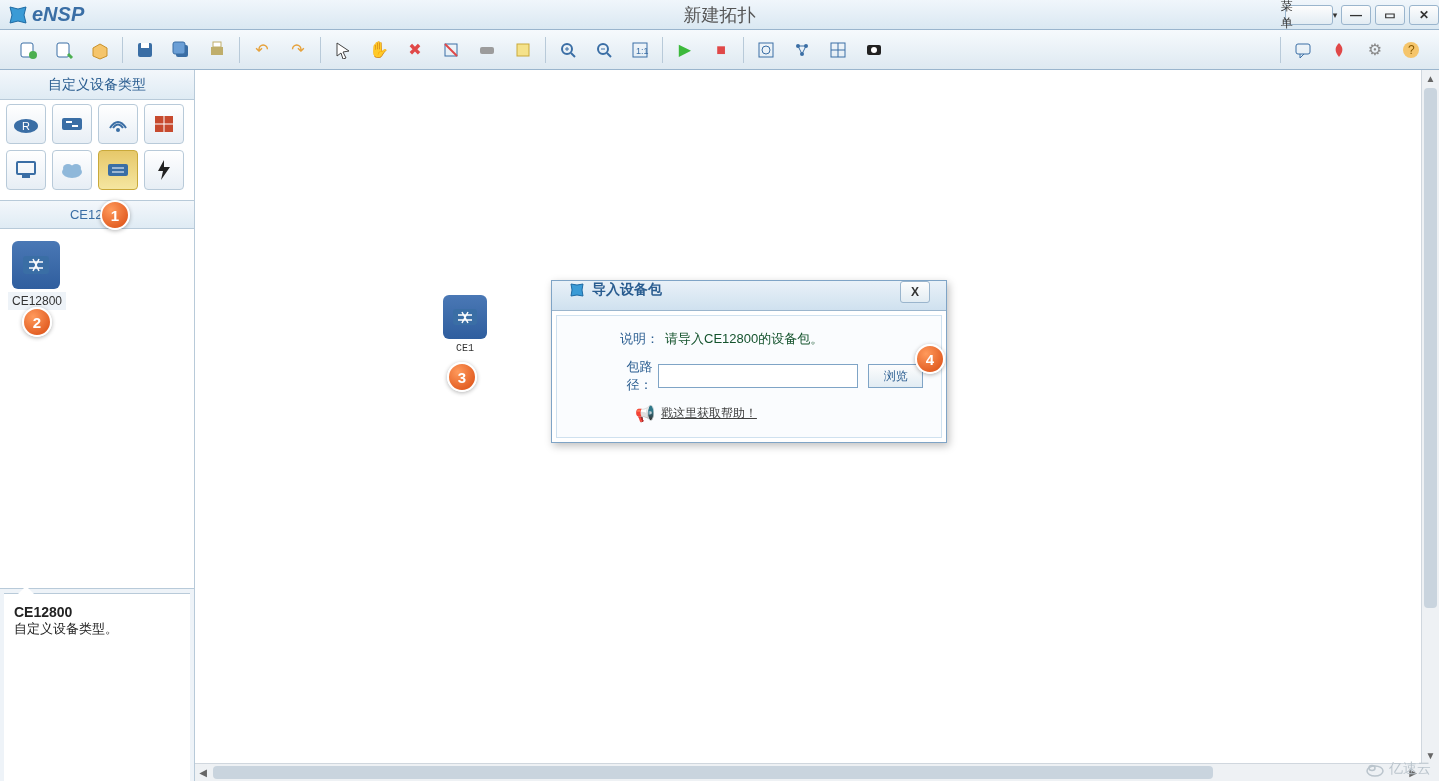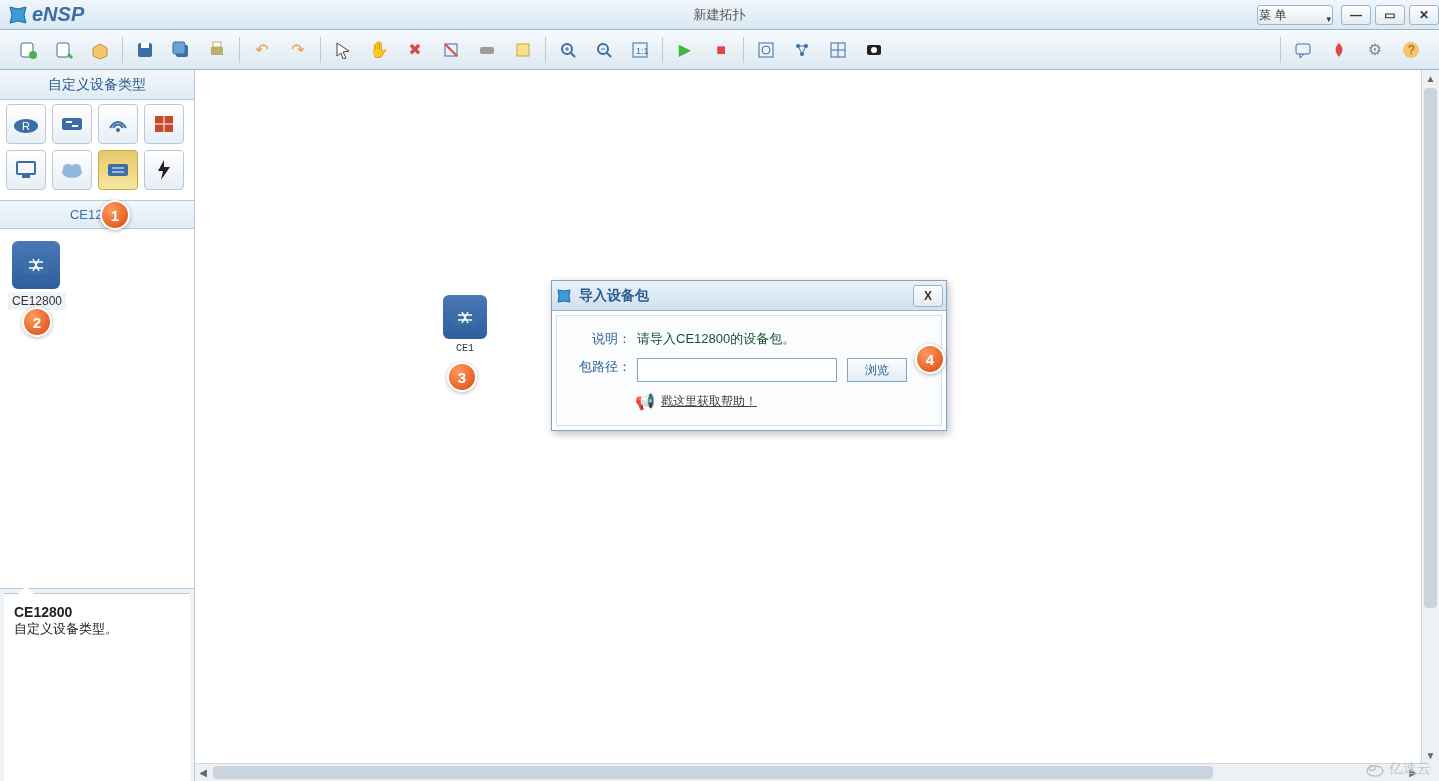--- a/index.html
+++ b/index.html
@@ -2,23 +2,23 @@
 <html><head>
 <meta charset="utf-8">
 <style>
   * { box-sizing: border-box; font-family: "Microsoft YaHei", Arial, sans-serif; }
   html, body { margin:0; padding:0; width:1439px; height:781px; overflow:hidden; background:#fff; }
 
   
   .titlebar { height:30px; background:linear-gradient(#f0f6fb,#dae8f2); border-bottom:1px solid #9ab5cd; display:flex; align-items:center; position:relative; }
   .logo { display:flex; align-items:center; padding:0 8px; color:#3a6ea5; font-weight:bold; font-style:italic; font-size:20px; }
   .logo-mark { width:20px; height:20px; margin-right:4px; display:inline-flex; align-items:center; justify-content:center; }
-  .title-center { position:absolute; left:50%; transform:translateX(-50%); font-size:13px; color:#555; }
+  .title-center { position:absolute; left:50%; transform:translateX(-50%); font-size:18px; color:#555; }
   .win-controls { margin-left:auto; display:flex; }
-  .menu-btn { width:76px; height:20px; margin-right:4px; background:linear-gradient(#fdfdfd,#e2ecf3); border:1px solid #9ab5cd; border-radius:3px; display:flex; align-items:flex-end; justify-content:center; font-size:12px; color:#333;gap:36px; }
+  .menu-btn { width:48px; height:20px; margin-right:4px; background:linear-gradient(#fdfdfd,#e2ecf3); border:1px solid #9ab5cd; border-radius:3px; display:flex; align-items:center; justify-content:center; font-size:12px; color:#333;gap:36px; }
   .menu-btn .tri { margin-left:4px; font-size:9px; color:#333; }
   .win-btn { width:30px; height:20px; margin-left:4px; background:linear-gradient(#fdfdfd,#e2ecf3); border:1px solid #9ab5cd; border-radius:3px; display:flex; align-items:center; justify-content:center; font-size:12px; font-weight:bold; color:#333; }
 
   
   .toolbar { height:40px; background:linear-gradient(#f6fafd,#dee9f1); border-bottom:1px solid #9ab5cd; display:flex; align-items:center; padding:0 10px; }
   .tool-group { display:flex; align-items:center; }
   .tool-btn { width:30px; height:30px; margin:0 3px; border:1px solid transparent; border-radius:4px; display:flex; align-items:center; justify-content:center; font-size:16px; color:#3a6ea5; }
   .sep { width:1px; height:26px; background:#b8cad9; margin:0 4px; }
   .toolbar-right { margin-left:auto; display:flex; align-items:center; }
 
@@ -51,25 +51,25 @@
   .corner { position:absolute; right:0; bottom:0; width:18px; height:18px; background:#eef1f4; }
 
   .canvas-node { position:absolute; text-align:center; }
   .canvas-node .node-icon { width:44px; height:44px; border-radius:6px; background:linear-gradient(#4a78b5,#2f5e9e); display:flex; align-items:center; justify-content:center; margin:0 auto 4px; }
   .canvas-node .node-label { font-size:10px; color:#333;font-family:Liberation Mono, monospace; }
 
   .callout { position:absolute; width:30px; height:30px; border-radius:50%; background:radial-gradient(circle at 35% 30%, #ff9a5c, #d94a10); border:2px solid #fff; box-shadow:0 1px 4px rgba(0,0,0,0.3); color:#fff; font-weight:bold; display:flex; align-items:center; justify-content:center; font-size:15px; z-index:50; }
 
   
   .dialog { position:absolute; width:396px; background:#fff; border:1px solid #7fa4c6; box-shadow:2px 3px 8px rgba(0,0,0,0.25); z-index:40; }
-  .dlg-title { height:30px; background:linear-gradient(#e9f1f8,#cfe1ef); display:flex; align-items:center; padding:0 3px; font-size:14px; color:#2a5d90; font-weight:bold; border-bottom:1px solid #9ab5cd; }
+  .dlg-title { height:30px; background:linear-gradient(#e9f1f8,#cfe1ef); display:flex; align-items:flex-start; padding:0 16px; font-size:14px; color:#2a5d90; font-weight:bold; border-bottom:1px solid #9ab5cd; }
   .dlg-title-icon { width:18px; height:18px; margin-right:6px; display:inline-flex; align-items:center; justify-content:center; }
   .dlg-close { margin-left:auto; width:30px; height:22px; background:linear-gradient(#fdfdfd,#e2ecf3); border:1px solid #9ab5cd; border-radius:3px; display:flex; align-items:center; justify-content:center; font-size:12px; color:#333; font-weight:bold; }
   .dlg-body { padding:14px 18px 14px 18px; background:#fafcfe; border:1px solid #cfe1ef; margin:4px; font-size:13px; color:#2a5d90; }
-  .dlg-row { display:flex; margin-bottom:10px; }
+  .dlg-row { display:flex; align-items:center; margin-bottom:10px;margin-left:28px; }
   .dlg-label { width:56px; text-align:right; margin-right:6px; color:#2a5d90; }
   .dlg-text { color:#14532d; }
   .dlg-input { flex:0 0 200px; height:24px; border:1px solid #7fa4c6; padding:2px 4px; font-size:12px; margin-right:10px; background:#fff; }
   .dlg-browse { width:60px; height:24px; background:linear-gradient(#fdfdfd,#e2ecf3); border:1px solid #7fa4c6; font-size:12px; color:#2a5d90; }
   .dlg-help { margin-left:60px; display:flex; align-items:center; }
   .horn { margin-right:6px; font-size:16px; }
   .dlg-help a { color:#404040; text-decoration:underline; font-size:12px; }
   .dlg-buttons { display:flex; justify-content:center; gap:30px; margin-top:14px; }
   .dlg-btn { width:72px; height:24px; background:linear-gradient(#fdfdfd,#e2ecf3); border:1px solid #7fa4c6; font-size:12px; color:#2a5d90; }
 

